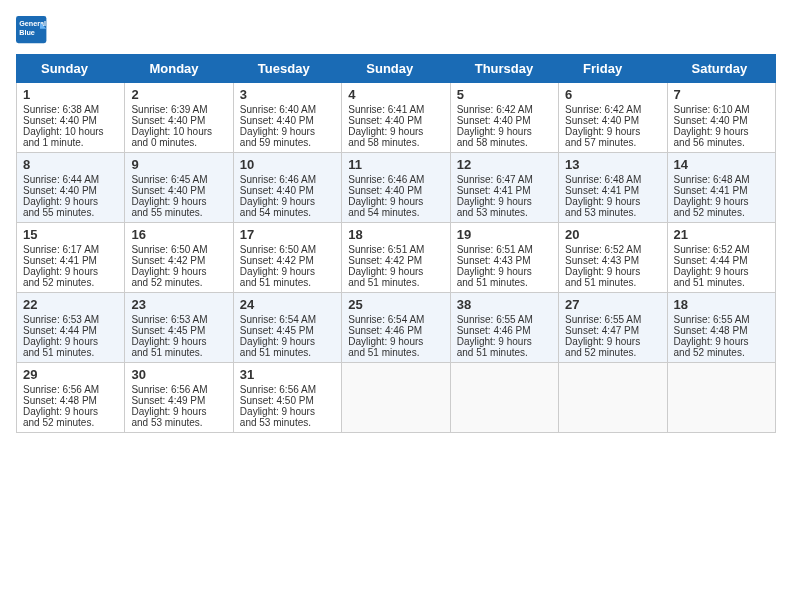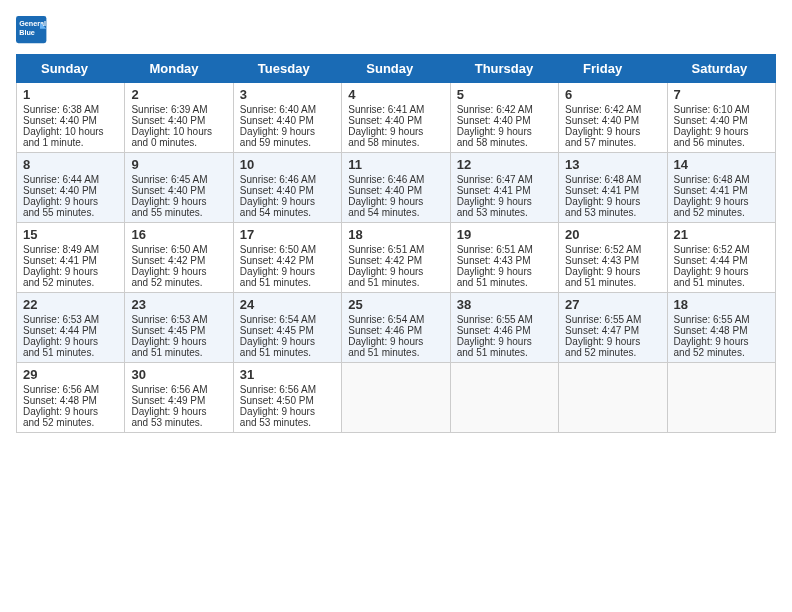--- a/index.html
+++ b/index.html
@@ -204,21 +204,21 @@
           <span class="day-number">14</span>
           <div>Sunrise: 6:48 AM</div>
           <div>Sunset: 4:41 PM</div>
           <div>Daylight: 9 hours</div>
           <div>and 52 minutes.</div>
         </td>
       </tr>
       <tr>
         <td>
           <span class="day-number">15</span>
-          <div>Sunrise: 8:49 AM</div>
+          <div>Sunrise: 6:17 AM</div>
           <div>Sunset: 4:41 PM</div>
           <div>Daylight: 9 hours</div>
           <div>and 52 minutes.</div>
         </td>
         <td>
           <span class="day-number">16</span>
           <div>Sunrise: 6:50 AM</div>
           <div>Sunset: 4:42 PM</div>
           <div>Daylight: 9 hours</div>
           <div>and 52 minutes.</div>

